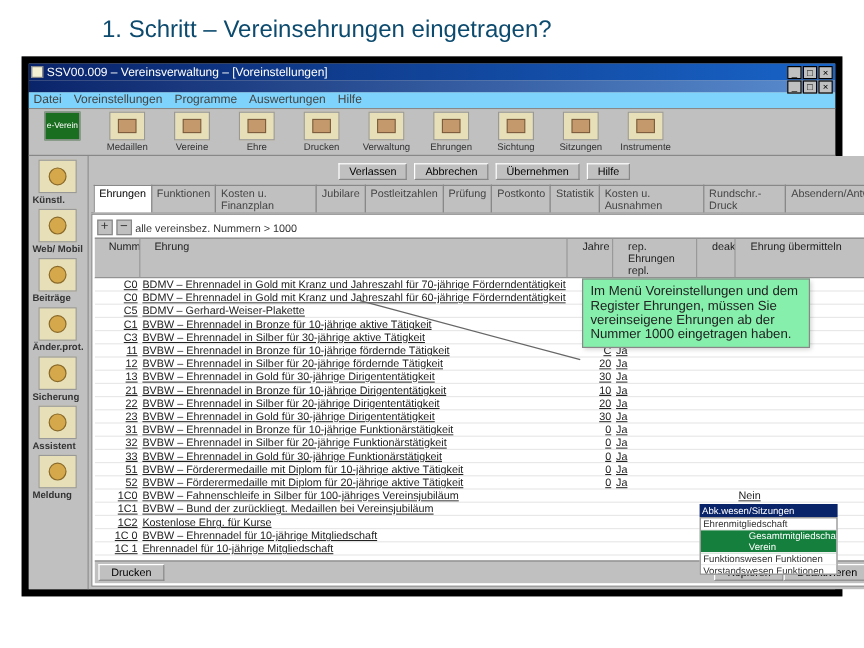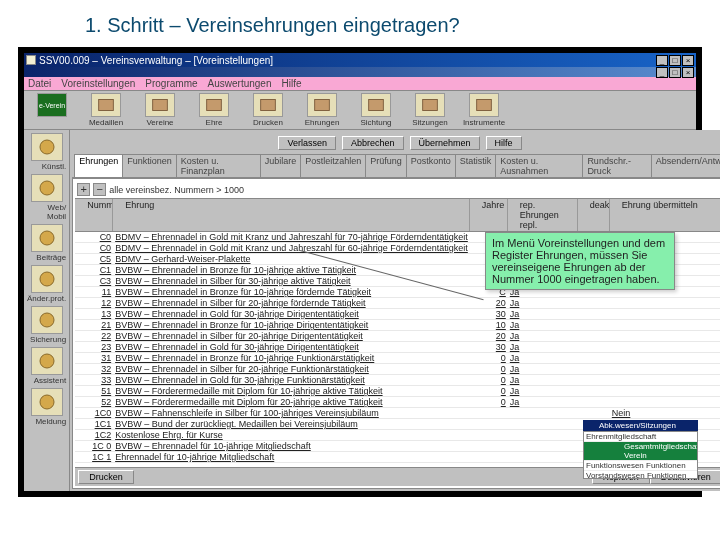--- a/index.html
+++ b/index.html
@@ -4,31 +4,31 @@
 <style>
   * { box-sizing: border-box; margin: 0; padding: 0; }
   body { font-family: Tahoma, sans-serif; font-size: 9px; background: #fff; width: 720px; height: 540px; overflow: hidden; }
   .slide-title { font-family: Verdana, sans-serif; font-size: 20px; background: #fff; padding: 14px 8px 10px 85px; color: #0c4a6e; }
   .app { background: #c0c0c0; margin: 0 18px 0 18px; border: 6px solid #000000; height: 450px; }
   .titlebar { background: linear-gradient(to right,#0a246a,#1864c8); color: #fff; display:flex; align-items:center; padding: 1px 2px; font-size:10px; height:14px;}
   .titlebar .ticon { width:10px; height:10px; background:#f3f0d4; margin-right:3px; border:1px solid #888;}
   .titlebar-text { flex:1; }
   .winbtns { display:flex; gap:1px;}
   .winbtn { width:12px; height:11px; background:#c0c0c0; border:1px solid #000; font-size:8px; line-height:9px; text-align:center; color:#000;}
-  .menubar { background:#f9a8d4; padding:1px 4px; font-size:10px; color:#444; display:flex; gap:10px; border-bottom:1px solid #888;}
+  .menubar { background:#7dd3fc; padding:1px 4px; font-size:10px; color:#444; display:flex; gap:10px; border-bottom:1px solid #888;}
   .toolbar { background:#c0c0c0; display:flex; padding:2px 3px; gap:4px; border-bottom:1px solid #888;}
   .tool { display:flex; flex-direction:column; align-items:center; width:50px;}
   .ticonbox { width:30px; height:24px; background:#e6dfb8; border:1px solid #999; margin-bottom:1px; display:flex; align-items:center; justify-content:center;}
   .ticonbox svg { width:22px; height:18px;}
   .tool-label { font-size:8px; color:#333; text-align:center;}
   .body { display:flex; }
   .sidebar { width:55px; background:#c0c0c0; display:flex; flex-direction:column; gap:3px; padding:3px; border-right:1px solid #888;}
   .sideitem .sicon { width:32px; height:28px; background:#e6dfb8; border:1px solid #999; margin:0 auto 1px; display:flex; align-items:center;justify-content:center;}
   .sicon svg{width:24px;height:20px;}
-  .sideitem .slabel { font-size:8px; text-align:right; color:#333;}
+  .sideitem .slabel { font-size:8px; text-align:left; color:#333;font-weight:bold;}
   .main { flex:1; background:#c0c0c0; padding:2px;}
   .btnbar { display:flex; justify-content:center; gap:6px; padding:4px 0;}
   .btnbar button { font-size:9px; padding:1px 8px; background:#c0c0c0; border:1px solid #888; border-top-color:#fff; border-left-color:#fff;}
   .tabstrip { display:flex; border-bottom:1px solid #888; padding-left:2px; font-size:9px; color:#444; gap:0;}
   .tab { padding:1px 4px; background:#c0c0c0; border:1px solid #888; border-bottom:none; margin-right:-1px;}
   .tab.active { background:#fff; font-weight:normal; color:#000;}
   .panel { background:#fff; border:1px solid #888; padding:2px;}
   .subbar { display:flex; align-items:center; padding:2px; gap:3px; font-size:9px; color:#333;}
   .pmbtn { width:13px; height:13px; border:1px solid #888; background:#c0c0c0; text-align:center; line-height:11px; font-size:11px;}
   .headerrow { display:flex; background:#c0c0c0; border-top:1px solid #888; border-bottom:1px solid #888; font-size:9px;}
@@ -41,21 +41,21 @@
   .c-jahre { width:38px; text-align:right;}
   .c-rep { width:70px;}
   .c-deakt { width:32px;}
   .c-ueb { width:115px;}
   .footbar { display:flex; background:#c0c0c0; padding:2px 3px; font-size:9px; border-top:1px solid #888;}
   .footbar .spacer { flex:1;}
   .footbar button { font-size:9px; padding:1px 10px; background:#c0c0c0; border:1px solid #888; border-top-color:#fff; border-left-color:#fff;}
   .callout { position:absolute; top:232px; right:45px; width:190px; background:#86efac; border:1px solid #888; padding:4px 6px; font-size:11px; font-family:Verdana,sans-serif; color:#222; box-shadow:2px 2px 4px rgba(0,0,0,.2);}
   .callout-line { position:absolute; top:250px; left:300px; width:190px; height:1px; background:#666; transform:rotate(15deg); transform-origin:left;}
   .sidepanel-right { position:absolute; right:22px; top:420px; width:115px; font-size:8px; color:#333;}
-  .sp-header { background:#0a246a; color:#fff; padding:1px 16px;}
+  .sp-header { background:#0a246a; color:#fff; padding:1px 2px;}
   .sp-body { background:#fff; border:1px solid #888; max-height:48px; overflow:hidden;}
   .sp-body div { padding:0 2px; border-bottom:1px solid #eee;}
 </style>
 </head>
 <body>
 
 <div class="slide-title">1. Schritt – Vereinsehrungen eingetragen?</div>
 
 <div class="app">
   <div class="titlebar">
@@ -117,20 +117,28 @@
           </svg>
         </div>
         <div class="tool-label">Drucken</div>
       </div>
       <div class="tool">
         <div class="ticonbox">
           <svg viewBox="0 0 24 18">
             <rect x="4" y="3" width="16" height="12" fill="#c49a6c" stroke="#7a5a3a"></rect>
           </svg>
         </div>
+        <div class="tool-label">Verwaltung</div>
+      </div>
+      <div class="tool">
+        <div class="ticonbox">
+          <svg viewBox="0 0 24 18">
+            <rect x="4" y="3" width="16" height="12" fill="#c49a6c" stroke="#7a5a3a"></rect>
+          </svg>
+        </div>
         <div class="tool-label">Ehrungen</div>
       </div>
       <div class="tool">
         <div class="ticonbox">
           <svg viewBox="0 0 24 18">
             <rect x="4" y="3" width="16" height="12" fill="#c49a6c" stroke="#7a5a3a"></rect>
           </svg>
         </div>
         <div class="tool-label">Sichtung</div>
       </div>

